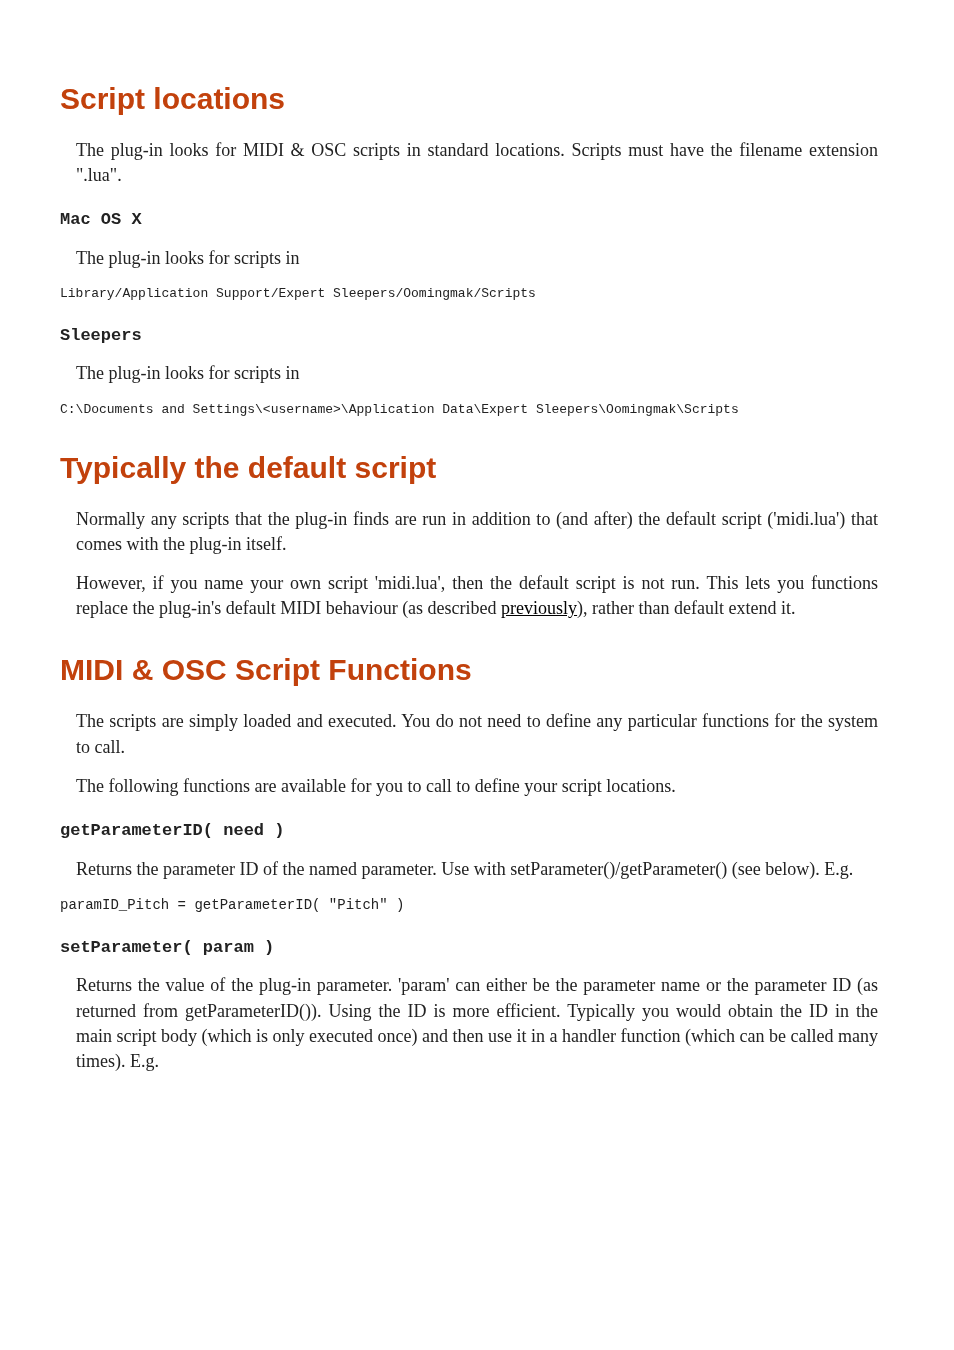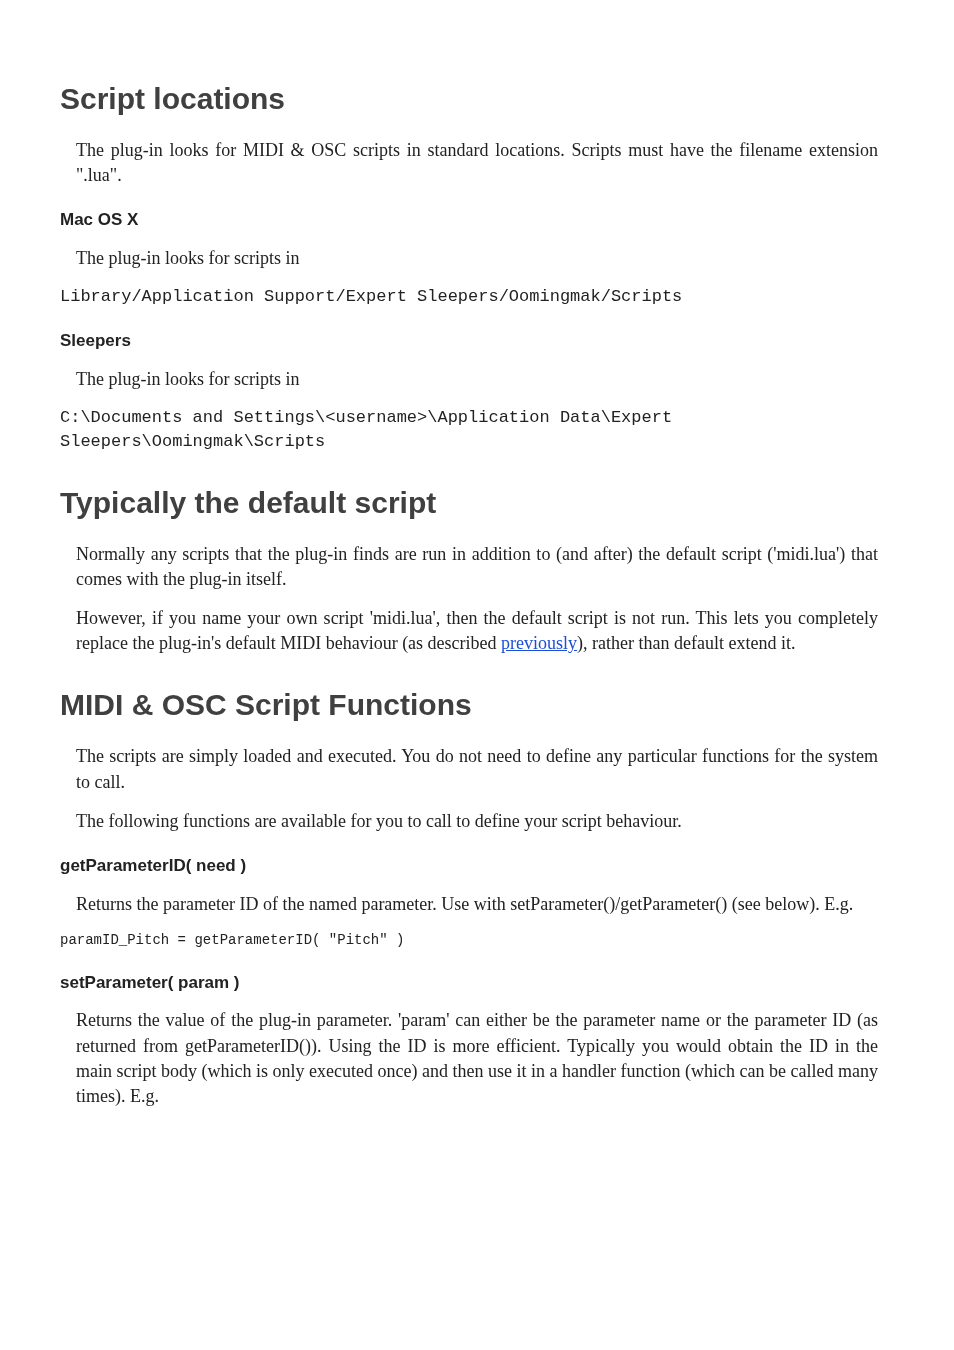--- a/index.html
+++ b/index.html
@@ -9,47 +9,47 @@
     color: #222;
     width: 954px;
     box-sizing: border-box;
     line-height: 1.4;
   }
   h2.section {
     font-family: 'Lucida Grande', 'Lucida Sans Unicode', Verdana, sans-serif;
     font-weight: 700;
     font-size: 30px;
     margin: 28px 0 18px 0;
-    color: #404040;
+    color: #c2410c;
   }
   p.body-text {
     font-size: 18px;
     text-align: justify;
     margin: 14px 16px;
   }
   .subhead {
-    font-family: Liberation Sans, sans-serif;
+    font-family: Liberation Mono, monospace;
     font-weight: 700;
     font-size: 17px;
     margin: 20px 0 12px 0;
   }
   .mono-block {
     font-family: 'Courier New', Courier, monospace;
-    font-size: 17px;
+    font-size: 13px;
     margin: 10px 0 14px 0;
     white-space: pre-wrap;
     word-break: break-word;
   }
   .mono-small {
     font-family: 'Andale Mono', 'Courier New', monospace;
     font-size: 14px;
     margin: 10px 0 14px 0;
   }
   a.inline-link {
-    color: #1d4ed8;
+    color: #000000;
     text-decoration: underline;
   }
   .first-section {
     margin-top: 0;
   }
 </style>
 </head>
 <body>
 
 <h2 class="section first-section">Script locations</h2>
@@ -62,26 +62,26 @@
 
 <div class="subhead">Sleepers</div>
 <p class="body-text">The plug-in looks for scripts in</p>
 <div class="mono-block">C:\Documents and Settings\&lt;username&gt;\Application Data\Expert Sleepers\Oomingmak\Scripts</div>
 
 <h2 class="section">Typically the default script</h2>
 
 <p class="body-text">Normally any scripts that the plug-in finds are run in addition to (and after) the default script ('midi.lua') that comes with the plug-in itself.</p>
 
 <p class="body-text">
-  <span>However, if you name your own script 'midi.lua', then the default script is not run. This lets you completely replace the plug-in's default MIDI behaviour (as described </span><a href="#" class="inline-link">previously</a><span>), rather than default extend it.</span>
+  <span>However, if you name your own script 'midi.lua', then the default script is not run. This lets you functions replace the plug-in's default MIDI behaviour (as described </span><a href="#" class="inline-link">previously</a><span>), rather than default extend it.</span>
 </p>
 
 <h2 class="section">MIDI &amp; OSC Script Functions</h2>
 
 <p class="body-text">The scripts are simply loaded and executed. You do not need to define any particular functions for the system to call.</p>
-<p class="body-text">The following functions are available for you to call to define your script behaviour.</p>
+<p class="body-text">The following functions are available for you to call to define your script locations.</p>
 
 <div class="subhead">getParameterID( need )</div>
 <p class="body-text">Returns the parameter ID of the named parameter. Use with setParameter()/getParameter() (see below). E.g.</p>
 <div class="mono-small">paramID_Pitch = getParameterID( "Pitch" )</div>
 
 <div class="subhead">setParameter( param )</div>
 <p class="body-text">Returns the value of the plug-in parameter. 'param' can either be the parameter name or the parameter ID (as returned from getParameterID()). Using the ID is more efficient. Typically you would obtain the ID in the main script body (which is only executed once) and then use it in a handler function (which can be called many times). E.g.</p>
 
 </body></html>

